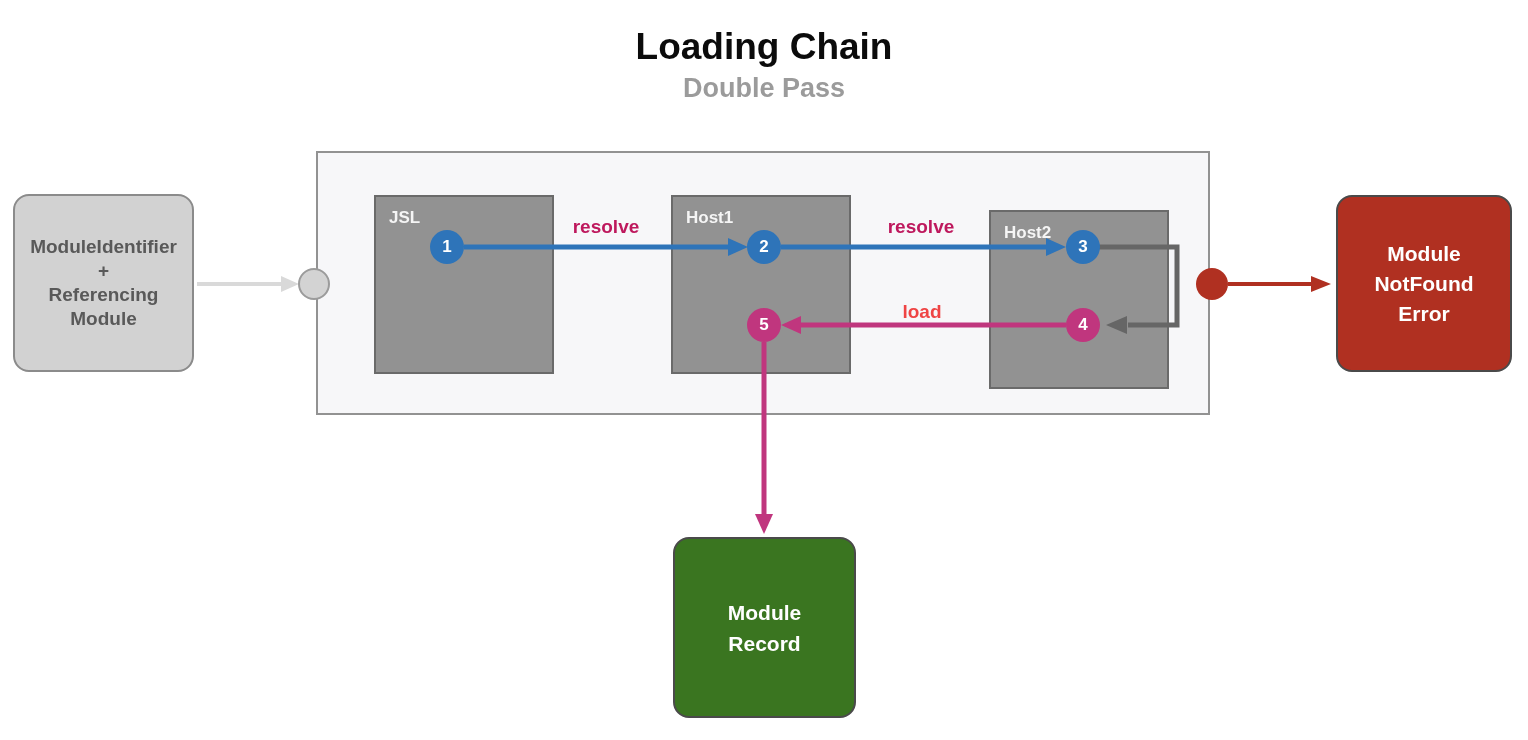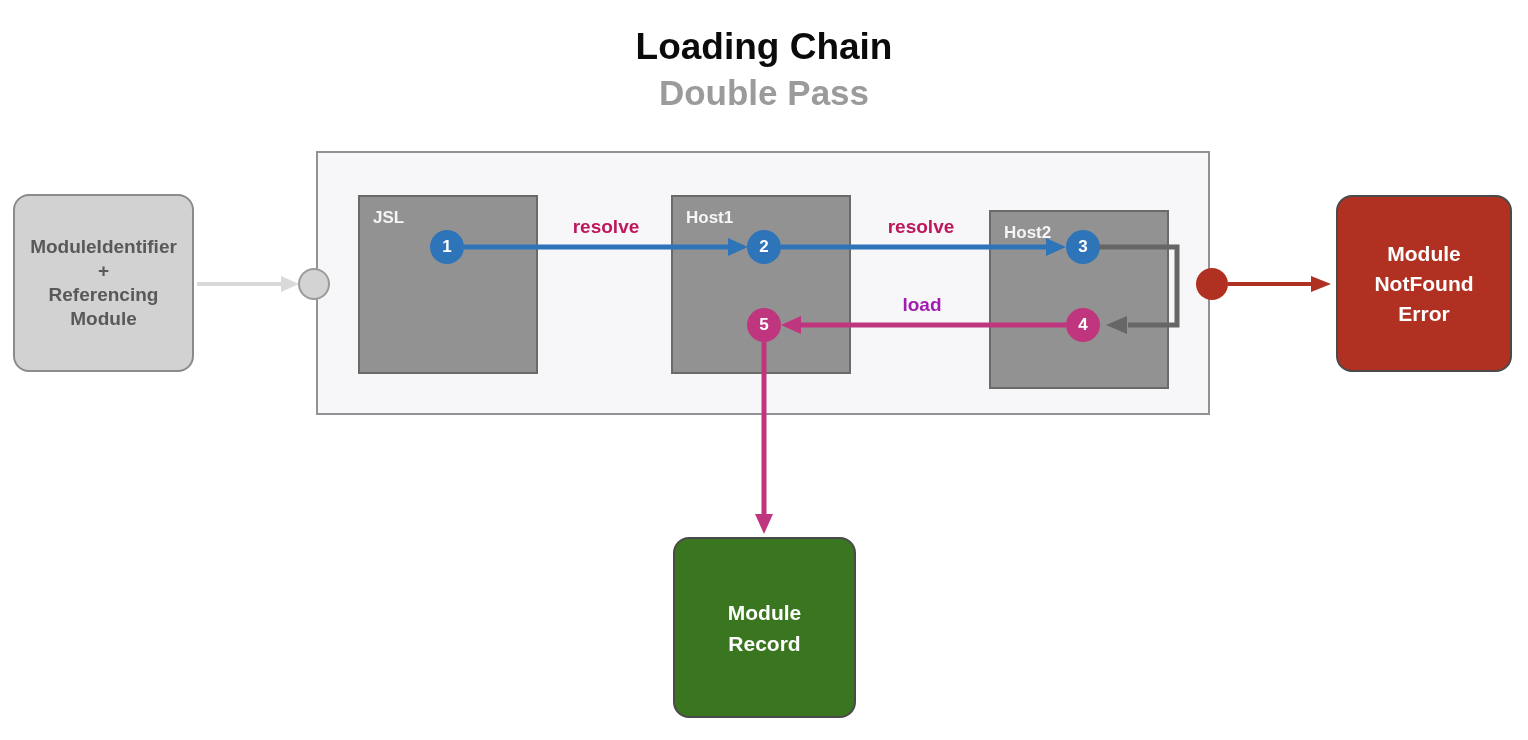--- a/index.html
+++ b/index.html
@@ -22,21 +22,21 @@
     text-align: center;
     font-size: 37px;
     font-weight: bold;
     color: #0b0b0b;
   }
   .subtitle {
     position: absolute;
     left: 0; right: 0;
     top: 73px;
     text-align: center;
-    font-size: 35px;
+    font-size: 27px;
     font-weight: bold;
     color: #9b9b9b;
   }
   .container-box {
     position: absolute;
     left: 316px; top: 151px;
     width: 894px; height: 264px;
     background: #f7f7f9;
     border: 2px solid #929292;
     box-sizing: border-box;
@@ -45,21 +45,21 @@
     position: absolute;
     width: 180px; height: 179px;
     background: #929292;
     border: 2px solid #6a6a6a;
     box-sizing: border-box;
     color: #f5f5f5;
     font-size: 17px;
     font-weight: bold;
     padding: 11px 0 0 13px;
   }
-  #jsl-box   { left: 358px; top: 195px; }
+  #jsl-box   { left: 374px; top: 195px; }
   #host1-box { left: 671px; top: 195px; }
   #host2-box { left: 989px; top: 210px; }
 
   .overlay {
     position: absolute;
     left: 0; top: 0;
     pointer-events: none;
   }
   .step {
     position: absolute;
@@ -128,21 +128,21 @@
     line-height: 31px;
   }
   .edge-label {
     position: absolute;
     font-size: 19px;
     font-weight: bold;
     transform: translateX(-50%);
     white-space: nowrap;
   }
   .edge-label.blue    { color: #be185d; }
-  .edge-label.magenta { color: #a21caf; }
+  .edge-label.magenta { color: #ef4444; margin-top: 7px; }
   #lbl-resolve1 { left: 606px; top: 216px; }
   #lbl-resolve2 { left: 921px; top: 216px; }
   #lbl-load     { left: 922px; top: 294px; }
 </style>
 </head>
 <body>
 
 <div class="canvas">
 
   <div class="title">Loading Chain</div>

